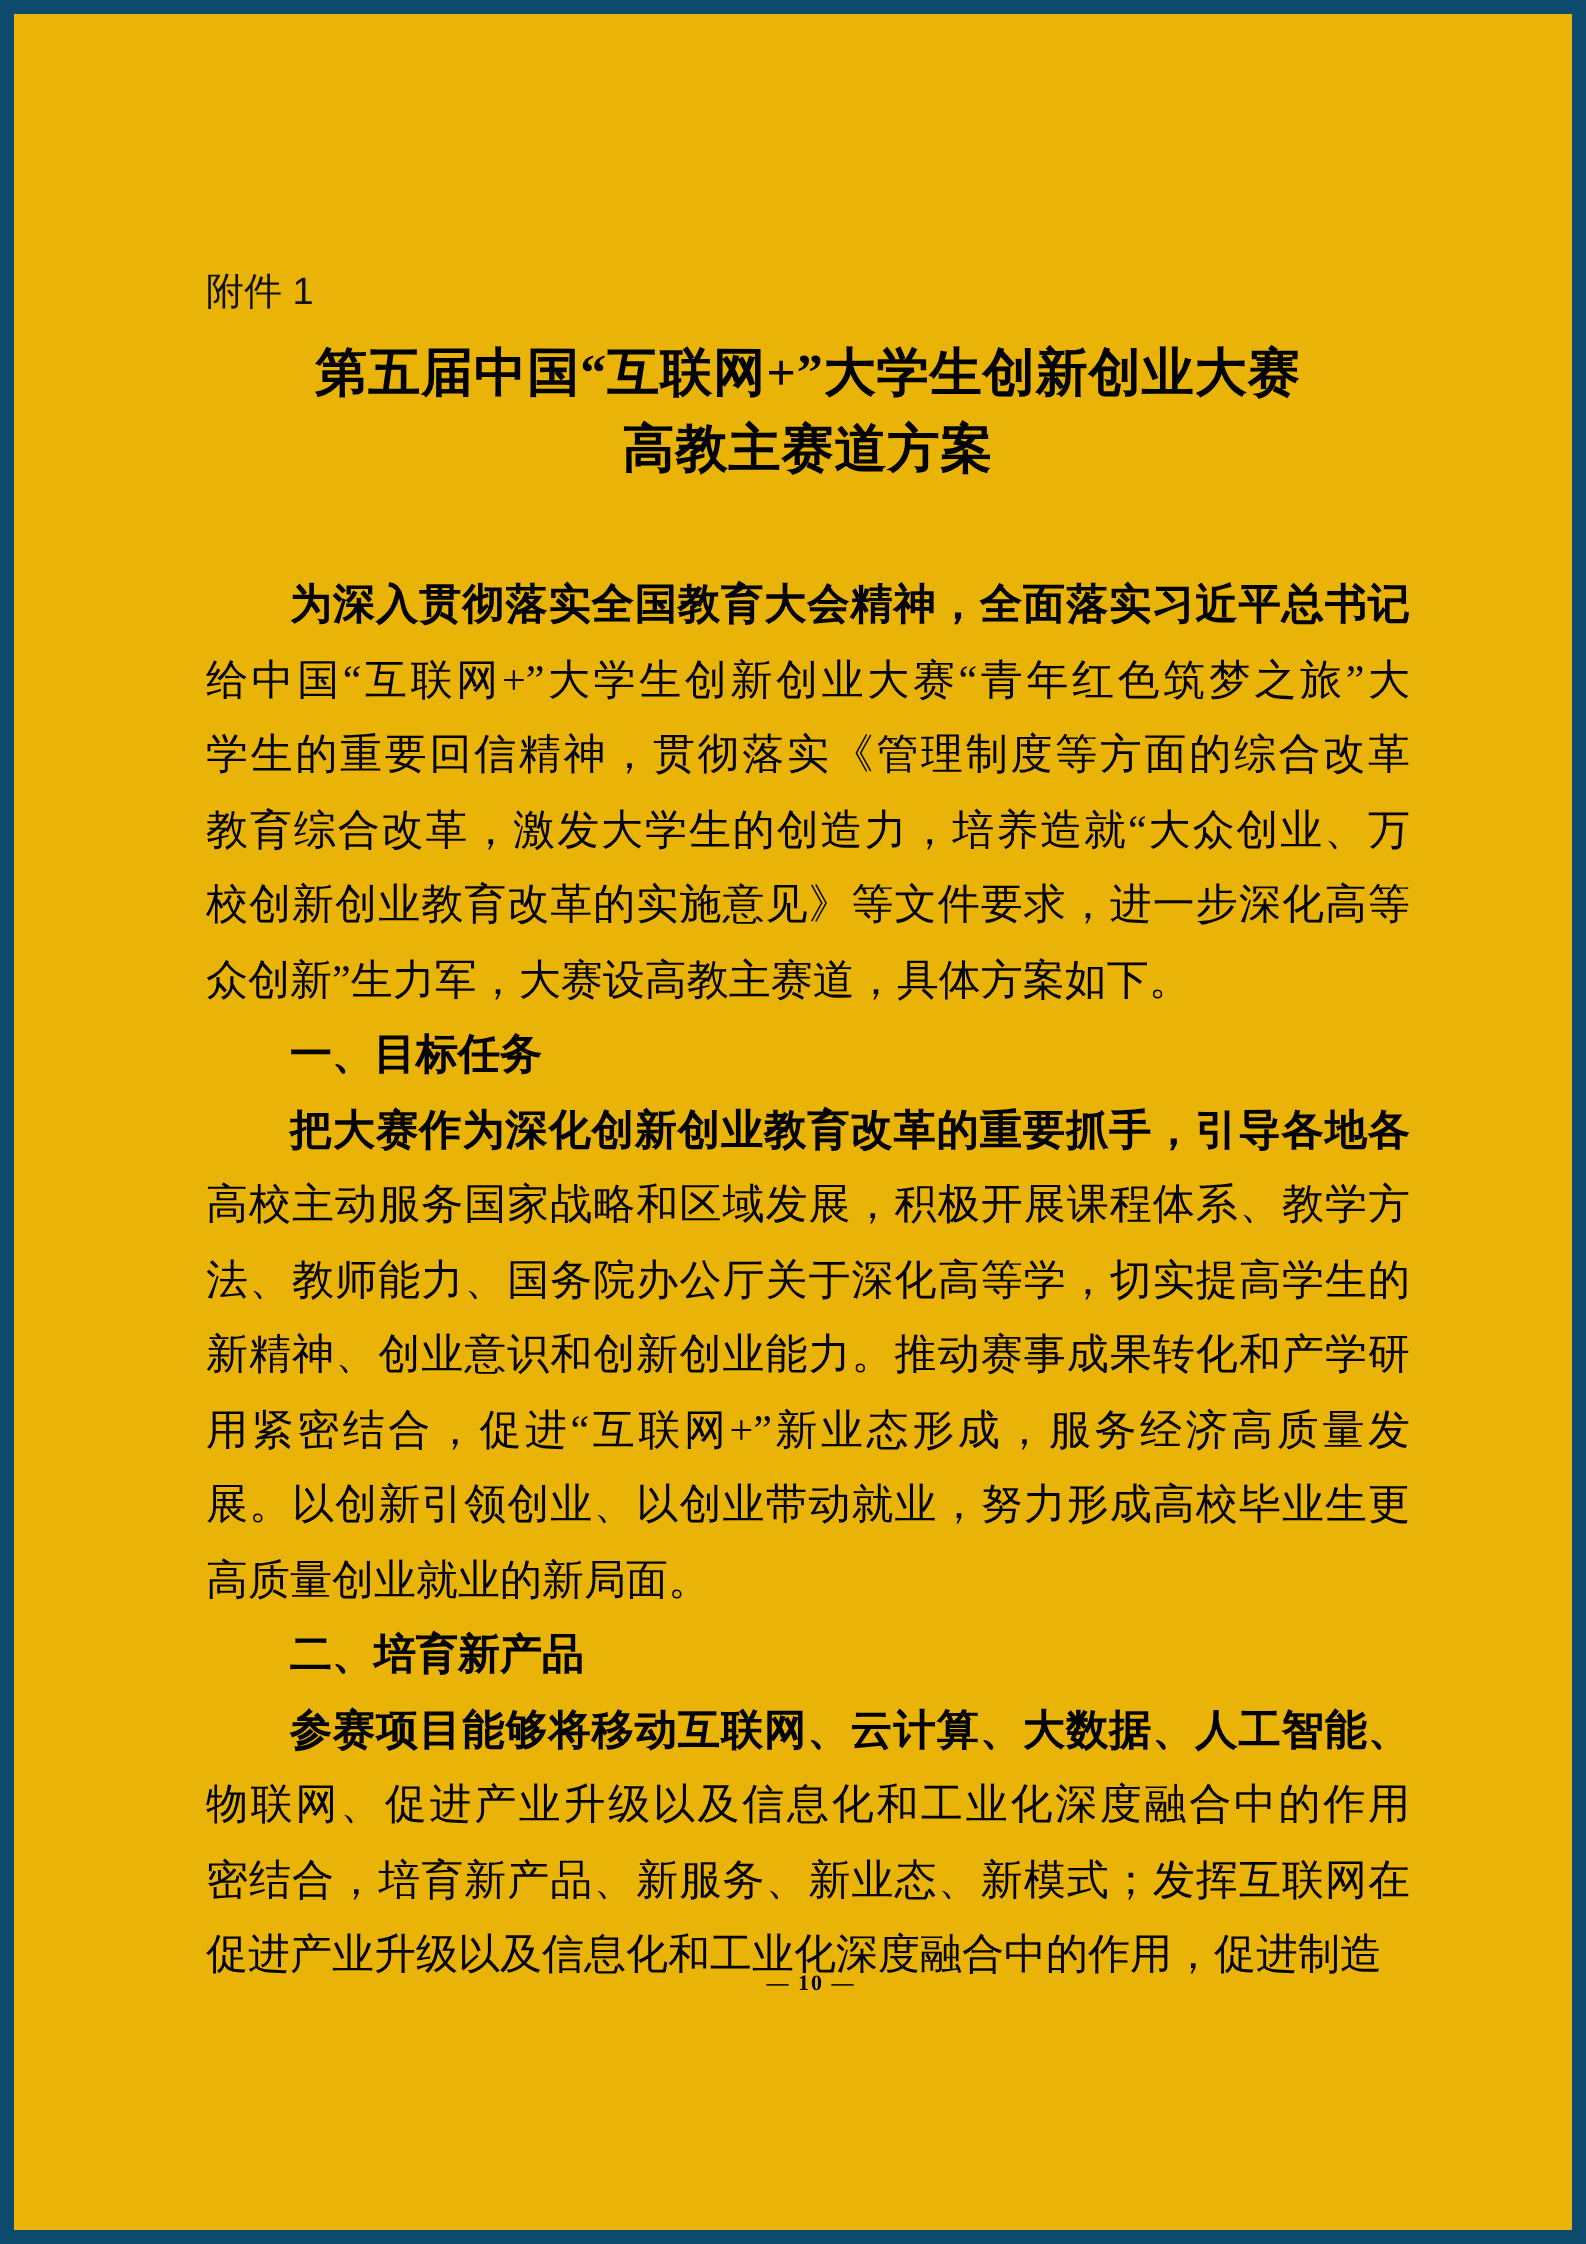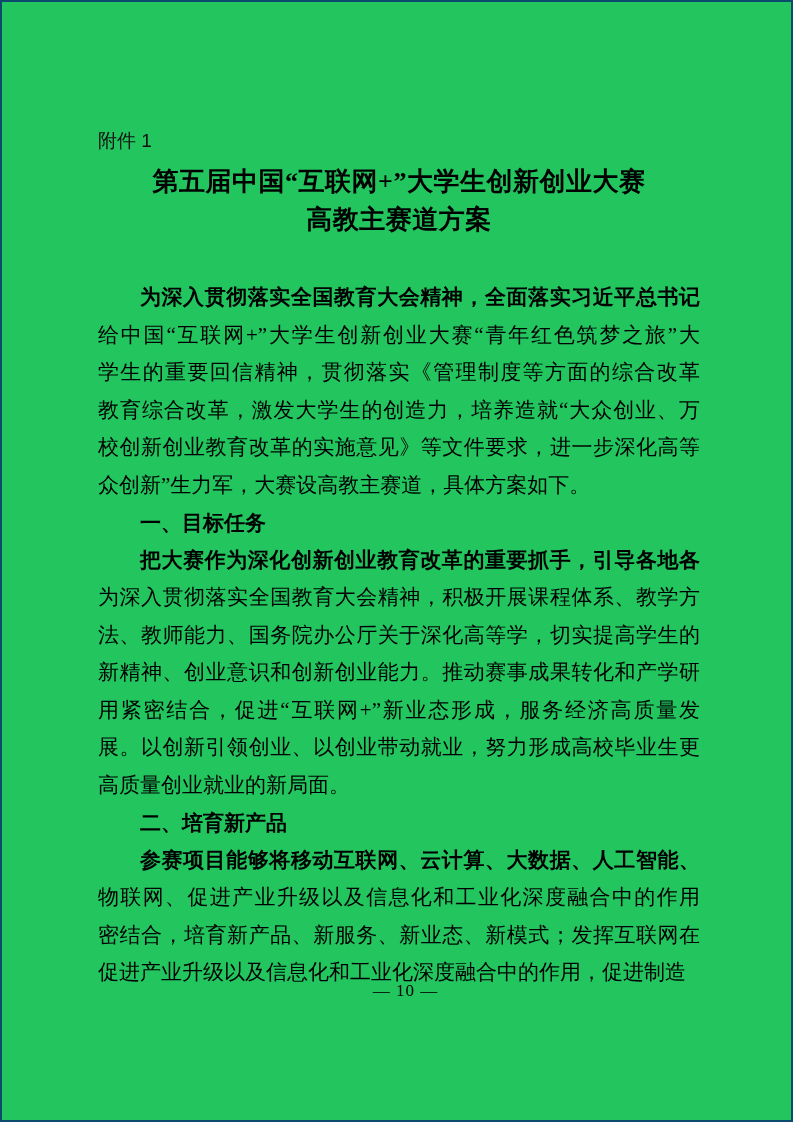--- a/index.html
+++ b/index.html
@@ -1,24 +1,24 @@
 <!DOCTYPE html>
 <html><head>
 <meta charset="utf-8">
 <style>
   * { margin:0; padding:0; box-sizing:border-box; }
   html, body { background:#ffffff; }
   .page {
     position:relative;
     width:793px; height:1122px;
-    background:#22c55e;
+    background:#eab308;
     color:#000;
     font-family:"Liberation Serif", serif;
     overflow:hidden;
-    border:2px solid #0c4a6e;
+    border:7px solid #0c4a6e;
   }
   .attachment-label {
     position:absolute;
     left:96px; top:126px;
     font-family:"Liberation Sans", sans-serif;
     font-size:19px;
     color:#111;
   }
   .doc-title {
     position:absolute;
@@ -54,22 +54,22 @@
     font-family:"Liberation Sans", sans-serif;
     font-weight:700;
     text-align:left;
     text-align-last:left;
     text-indent:42px;
   }
   .page-number {
     position:absolute;
     left:0; right:0; top:979px;
     text-align:center;
-    font-weight:400;
-    font-size:17px;
+    font-weight:700;
+    font-size:11px;
     letter-spacing:1px;
     padding-left:18px;
   }
 </style>
 </head>
 <body>
 
 <div class="page">
 
   <div class="attachment-label">附件 1</div>
@@ -87,21 +87,21 @@
       <div class="line">学生的重要回信精神，贯彻落实《管理制度等方面的综合改革</div>
       <div class="line">教育综合改革，激发大学生的创造力，培养造就“大众创业、万</div>
       <div class="line">校创新创业教育改革的实施意见》等文件要求，进一步深化高等</div>
       <div class="line line--end">众创新”生力军，大赛设高教主赛道，具体方案如下。</div>
     </div>
 
     <div class="line line--end heading">一、目标任务</div>
 
     <div>
       <div class="line line--indent">把大赛作为深化创新创业教育改革的重要抓手，引导各地各</div>
-      <div class="line">为深入贯彻落实全国教育大会精神，积极开展课程体系、教学方</div>
+      <div class="line">高校主动服务国家战略和区域发展，积极开展课程体系、教学方</div>
       <div class="line">法、教师能力、国务院办公厅关于深化高等学，切实提高学生的创</div>
       <div class="line">新精神、创业意识和创新创业能力。推动赛事成果转化和产学研</div>
       <div class="line">用紧密结合，促进“互联网+”新业态形成，服务经济高质量发</div>
       <div class="line">展。以创新引领创业、以创业带动就业，努力形成高校毕业生更</div>
       <div class="line line--end">高质量创业就业的新局面。</div>
     </div>
 
     <div class="line line--end heading">二、培育新产品</div>
 
     <div>

